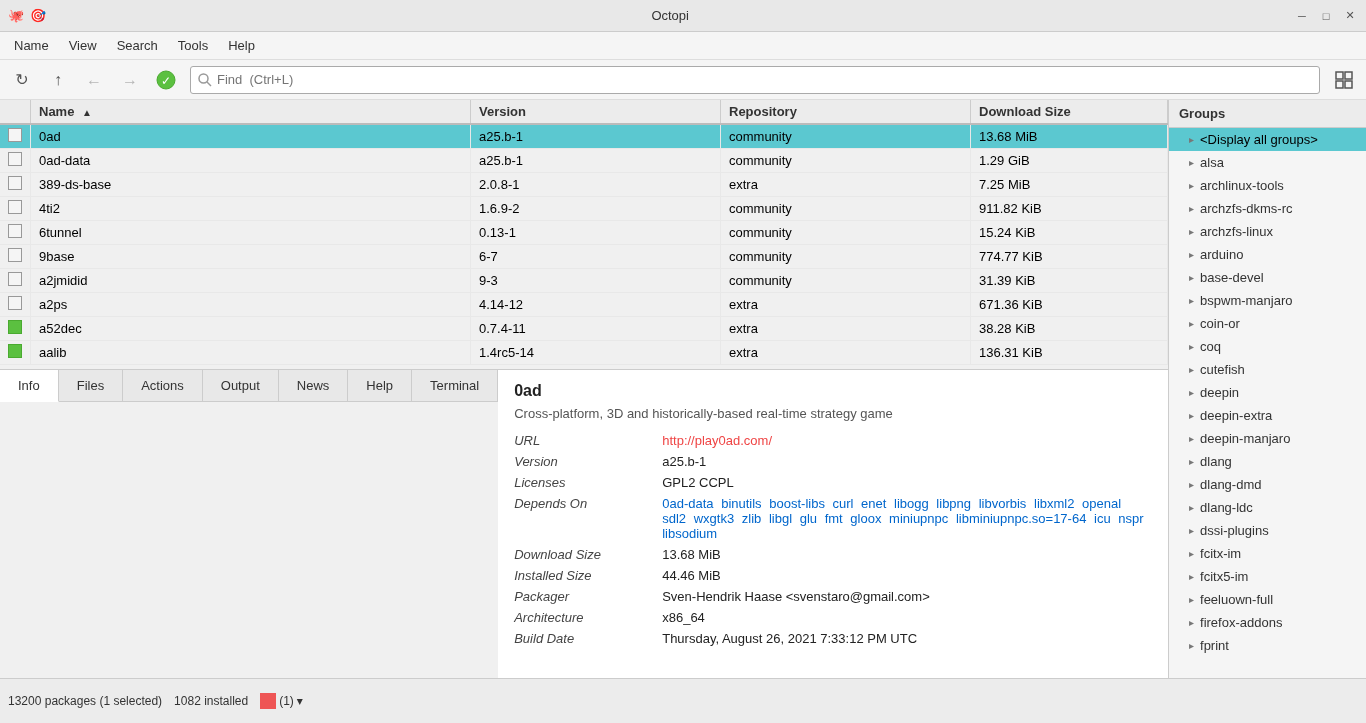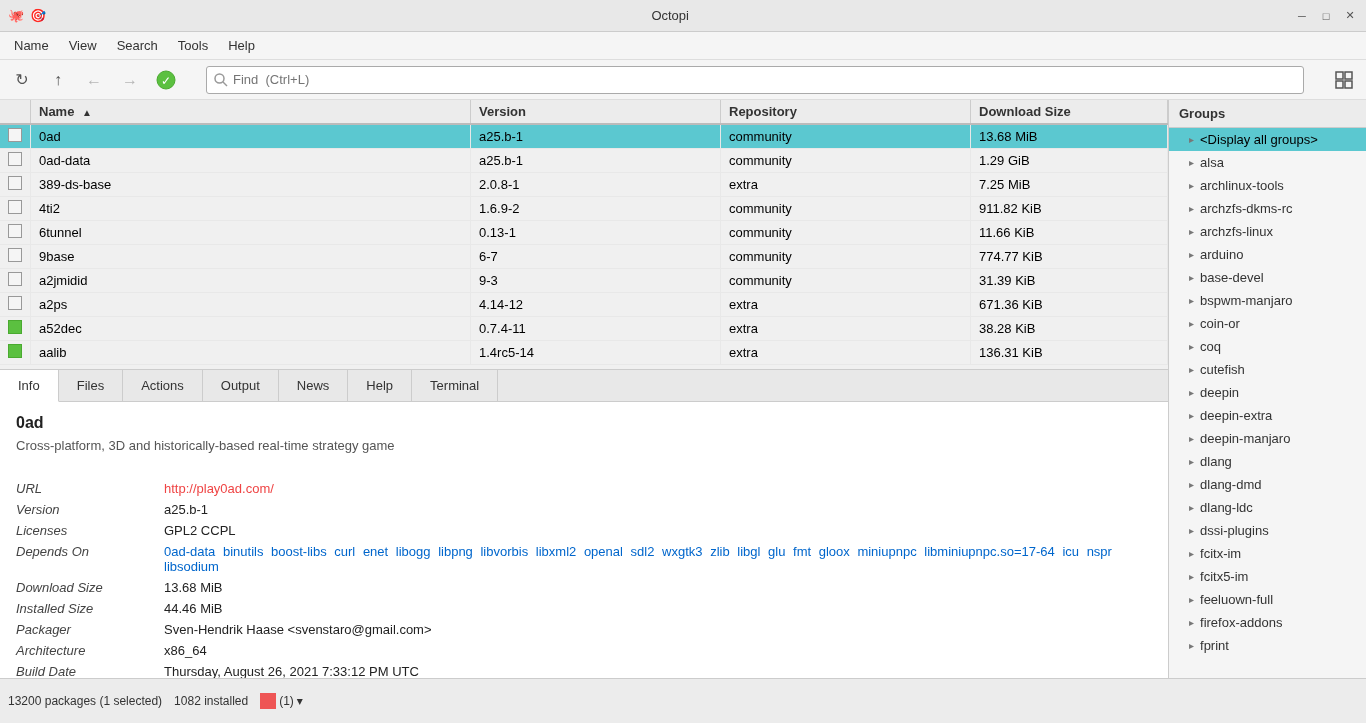--- a/index.html
+++ b/index.html
@@ -92,21 +92,21 @@
     .toolbar-btn.disabled { opacity: 0.4; cursor: default; }
     .search-container {
       flex: 1;
       display: flex;
       align-items: center;
       background: white;
       border: 1px solid #aaa;
       border-radius: 3px;
       padding: 2px 6px;
       height: 28px;
-      margin: 0 20px;
+      margin: 0 4px;
     }
     .search-icon-img {
       width: 16px;
       height: 16px;
       margin-right: 4px;
       color: #999;
     }
     .search-input {
       border: none;
       outline: none;
@@ -201,21 +201,21 @@
     }
     .sort-arrow {
       margin-left: 4px;
       font-size: 10px;
     }
 
     
     .info-panel {
       flex: 1;
       display: flex;
-      flex-direction: column;
+      flex-direction: row;
       overflow: hidden;
     }
     .info-tabs {
       display: flex;
       background: #e8e8e8;
       border-bottom: 1px solid #ccc;
       height: 32px;
     }
     .info-tab {
       padding: 6px 18px;
@@ -239,21 +239,21 @@
       background: white;
     }
     .info-content h2 {
       font-size: 16px;
       font-weight: bold;
       margin-bottom: 6px;
       color: #222;
     }
     .info-content .description {
       color: #555;
-      margin-bottom: 28px;
+      margin-bottom: 12px;
       font-size: 13px;
     }
     .info-grid {
       display: grid;
       grid-template-columns: 140px 1fr;
       gap: 6px 8px;
       font-size: 13px;
     }
     .info-label {
       color: #444;
@@ -442,21 +442,21 @@
               <td>4ti2</td>
               <td>1.6.9-2</td>
               <td>community</td>
               <td>911.82 KiB</td>
             </tr>
             <tr>
               <td><div class="pkg-checkbox"></div></td>
               <td>6tunnel</td>
               <td>0.13-1</td>
               <td>community</td>
-              <td>11.66 KiB</td>
+              <td>15.24 KiB</td>
             </tr>
             <tr>
               <td><div class="pkg-checkbox"></div></td>
               <td>9base</td>
               <td>6-7</td>
               <td>community</td>
               <td>774.77 KiB</td>
             </tr>
             <tr>
               <td><div class="pkg-checkbox"></div></td>

